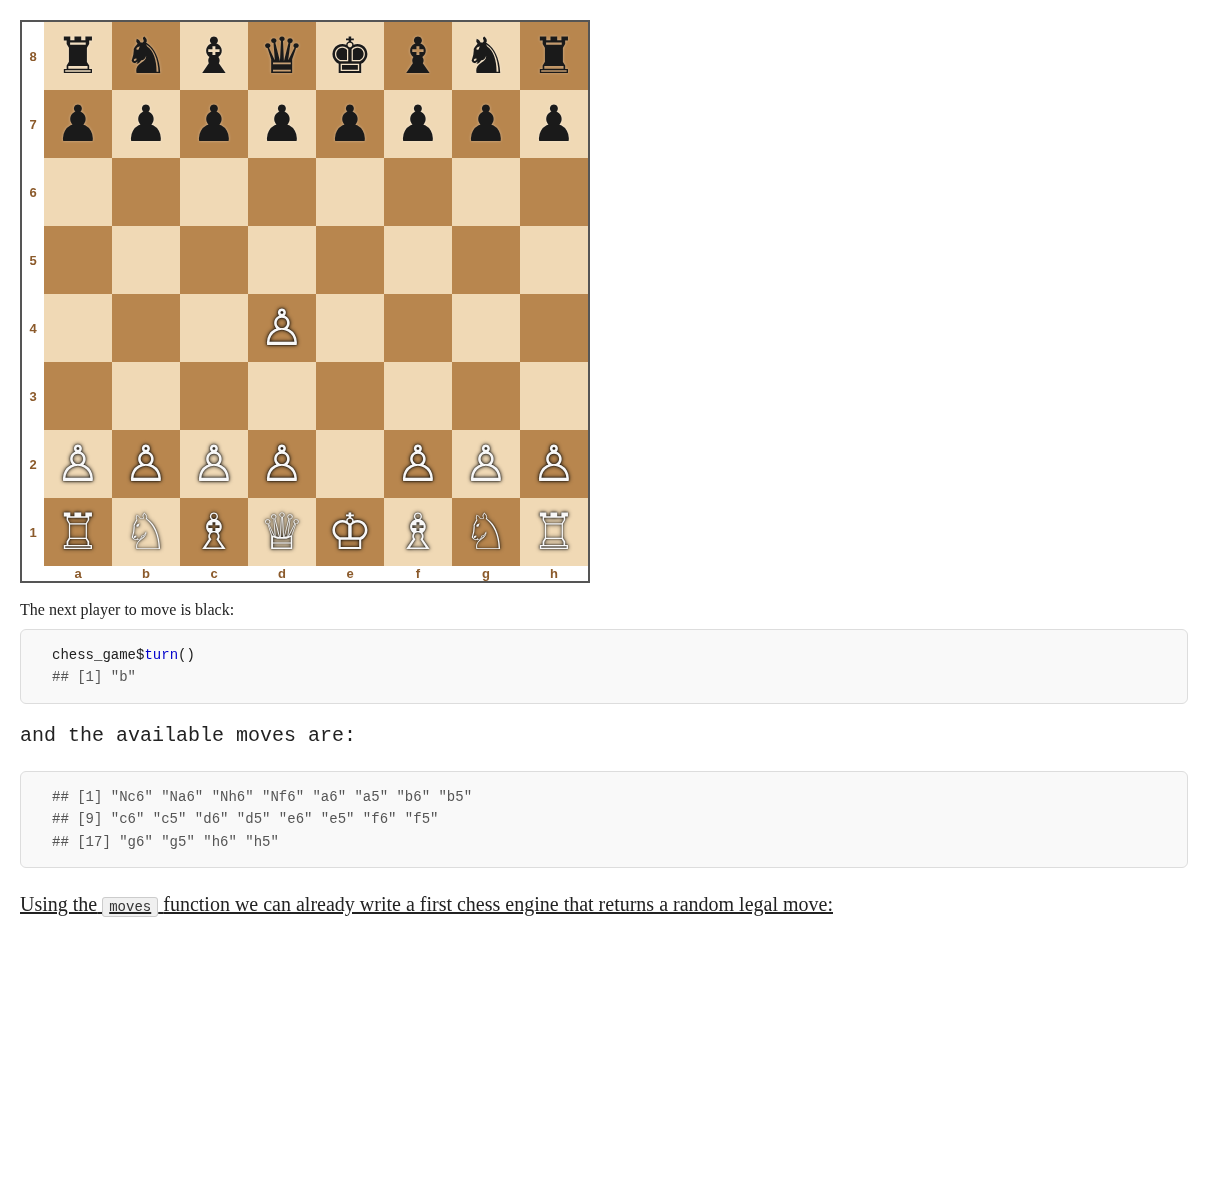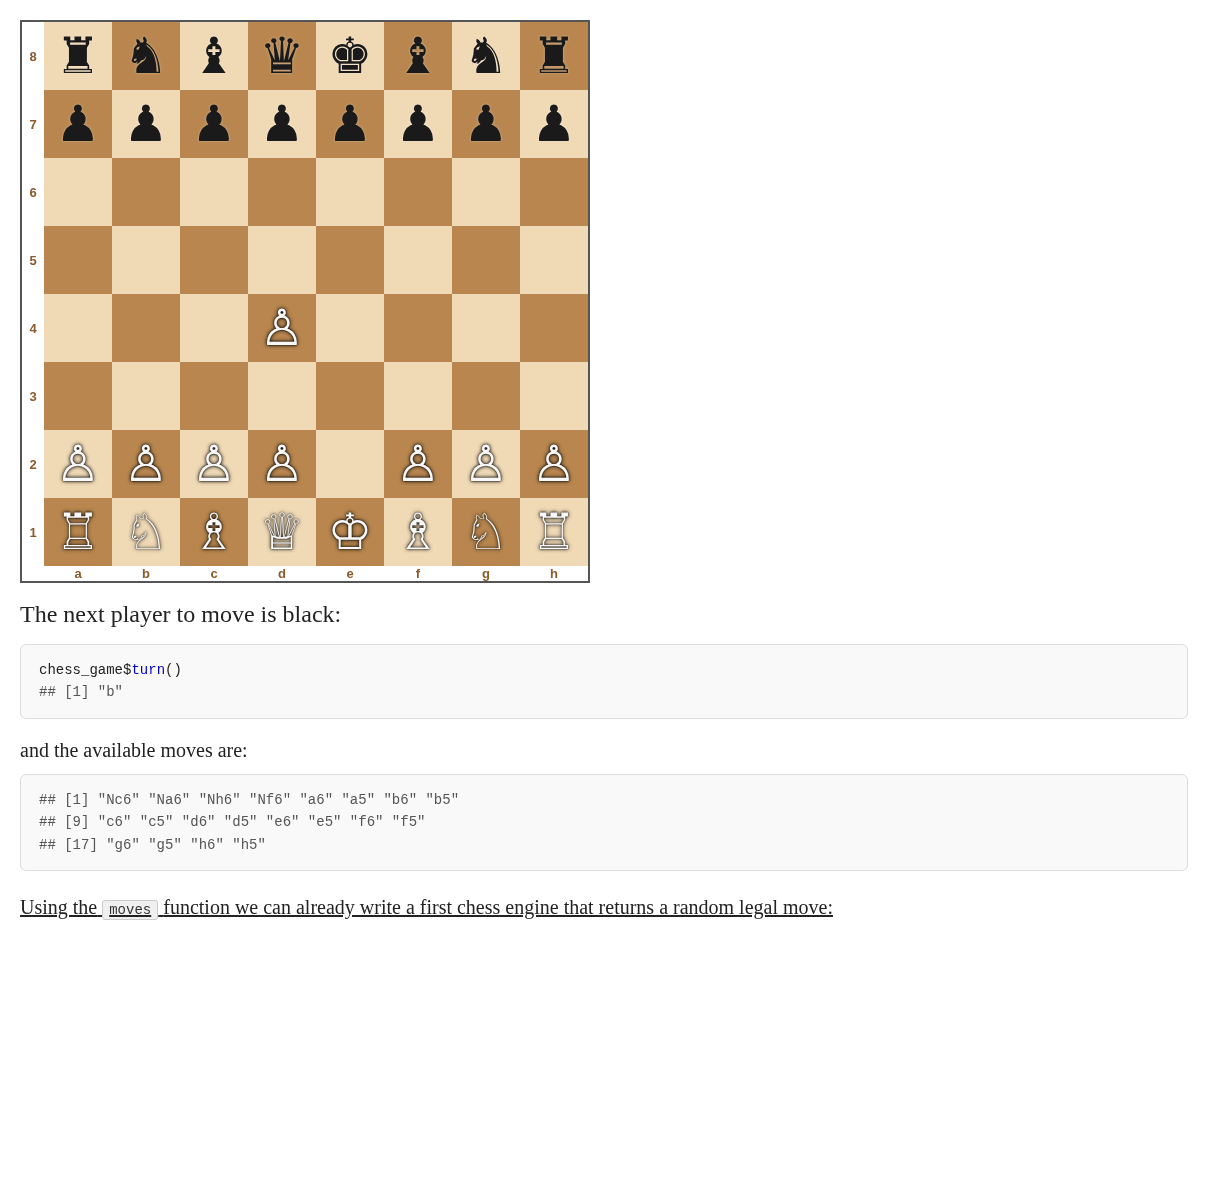--- a/index.html
+++ b/index.html
@@ -56,43 +56,43 @@
       font-size: 13px;
       font-weight: bold;
       color: #8B5A2B;
       font-family: Arial, sans-serif;
     }
     .piece-black { color: #1a1a1a; text-shadow: 0 0 3px rgba(255,255,255,0.4); }
     .piece-white { color: #f8f8f8; text-shadow: 0 0 2px #000, 0 0 4px #000; }
 
     
     .next-player-text {
-      font-size: 24px;
-      margin-bottom: 16px;
+      font-size: 16px;
+      margin-bottom: 10px;
       font-family: Georgia, serif;
     }
 
     
     .code-block {
       background: #f9f9f9;
       border: 1px solid #ddd;
       border-radius: 6px;
-      padding: 14px 18px;
+      padding: 14px 31px;
       margin-bottom: 20px;
       font-family: 'Courier New', Courier, monospace;
       font-size: 14px;
       line-height: 1.6;
     }
     .code-block .fn-name { color: #0000cc; }
     .code-block .comment { color: #555; }
 
     .and-text {
       font-size: 20px;
-      margin-bottom: 12px;
-      font-family: Liberation Serif, serif;
+      margin-bottom: 24px;
+      font-family: Liberation Mono, monospace;
     }
 
     .using-text {
       font-size: 20px;
       margin-top: 13px;
       font-family: Georgia, serif;
       line-height: 1.6;
       text-decoration: underline;
     }
     .inline-code {

